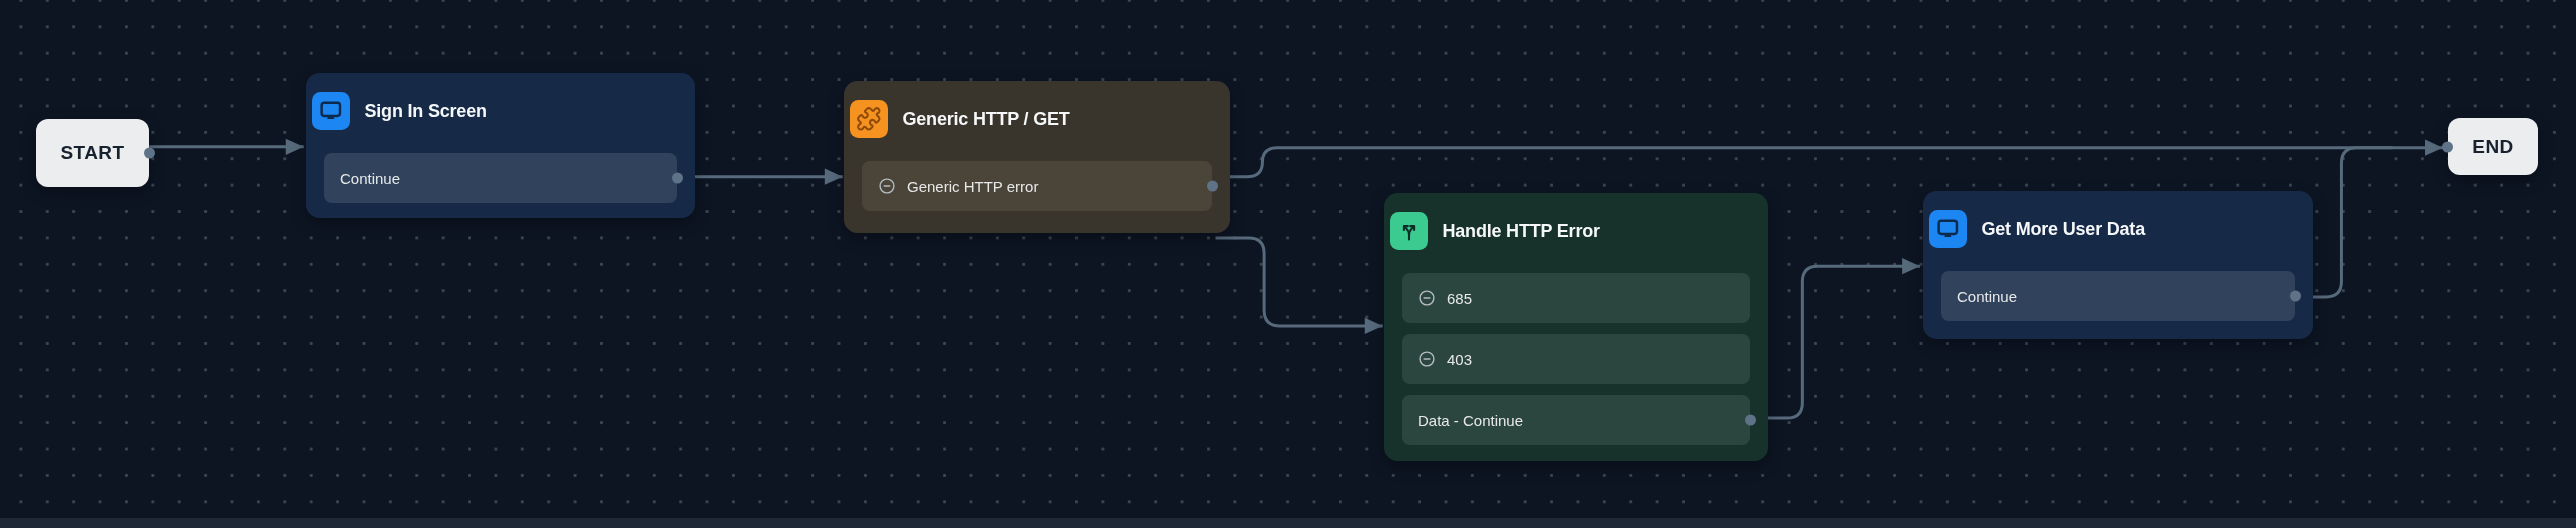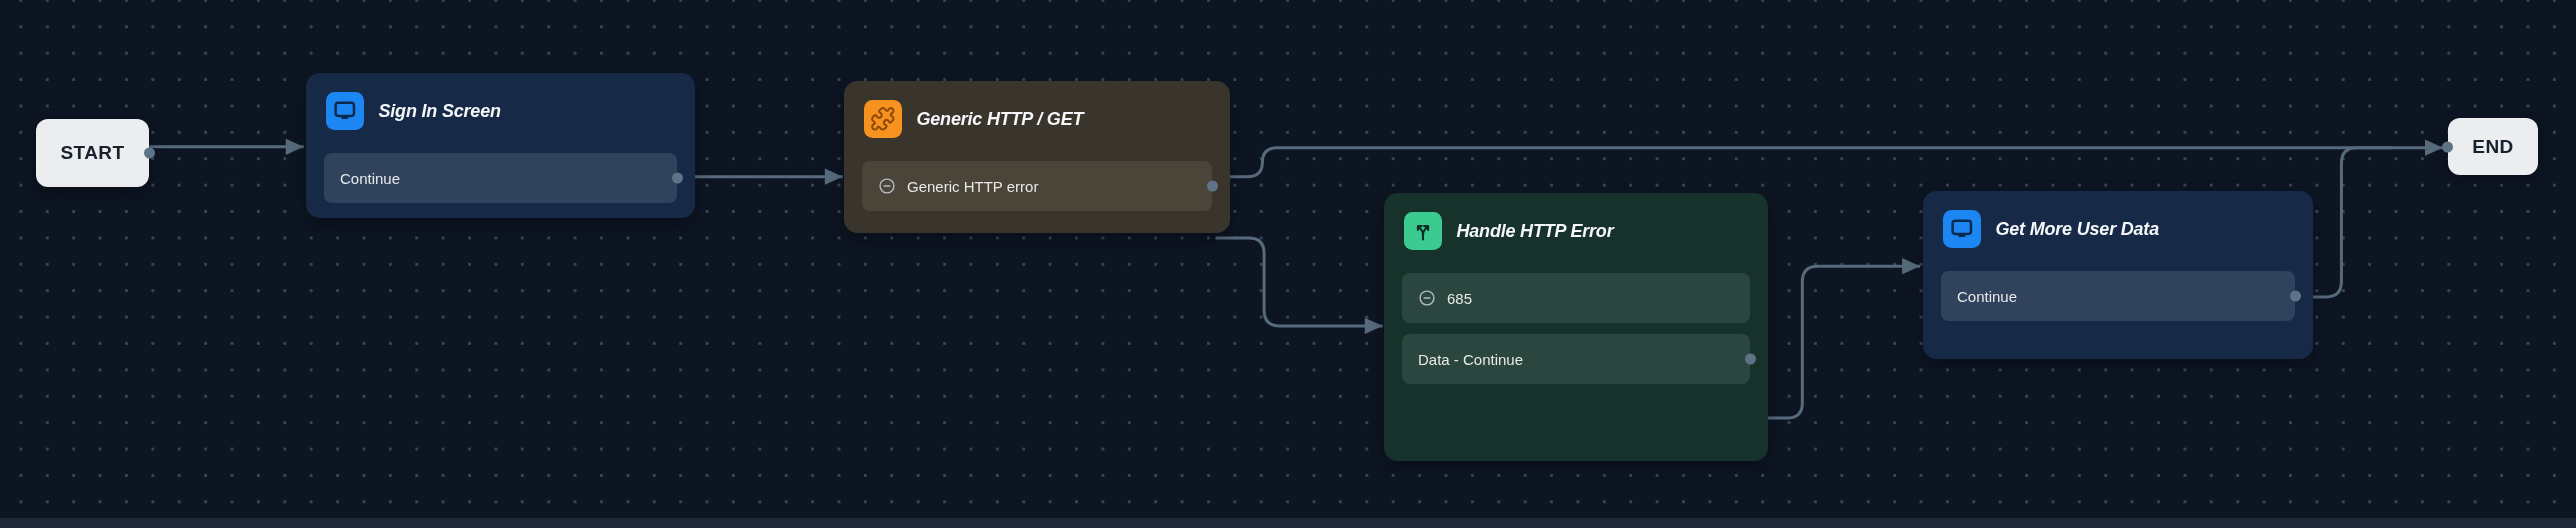--- a/index.html
+++ b/index.html
@@ -17,21 +17,21 @@
   }
   .bottom-strip{
     position:absolute;left:0;top:518px;width:2576px;height:11px;
     background:var(--strip,#1e2836);z-index:0;
   }
   #edges-layer{position:absolute;left:0;top:0;width:2576px;height:529px;z-index:1;}
   .node{
     position:absolute;z-index:2;border-radius:13.6px;
     box-shadow:0 5.1px 15.4px rgba(0,0,0,.30);
   }
-  .node-header{display:flex;align-items:center;gap:14.5px;padding:19px 18px 0 20px;font-style:italic;}
+  .node-header{display:flex;align-items:center;gap:14.5px;padding:19px 18px 0 6px;}
   .node-icon{
     width:38px;height:38px;border-radius:8.5px;flex:0 0 38px;
     display:flex;align-items:center;justify-content:center;
   }
   .node-title{
     font-size:18px;font-weight:700;color:var(--title,#f5f7f9);letter-spacing:-0.2px;
     white-space:nowrap;
   }
   .rows{margin-top:23px;padding:0 18px;display:flex;flex-direction:column;gap:11px;border-radius:9px;}
   .row{
@@ -142,26 +142,35 @@
         <div class="row" style="background: rgb(43, 70, 62);">
           <span class="row-icon">
             <svg width="18" height="18" viewBox="0 0 24 24" fill="none" stroke="#b3bac1" stroke-width="1.9" stroke-linecap="round">
               <circle cx="12" cy="12" r="9.2"></circle>
               <path d="M8.2 12h7.6"></path>
             </svg>
           </span>
           <span class="row-label">685</span>
         </div>
         <div class="row" style="background: rgb(43, 70, 62);">
+          <span class="row-icon">
+            <svg width="18" height="18" viewBox="0 0 24 24" fill="none" stroke="#b3bac1" stroke-width="1.9" stroke-linecap="round">
+              <circle cx="12" cy="12" r="9.2"></circle>
+              <path d="M8.2 12h7.6"></path>
+            </svg>
+          </span>
+          <span class="row-label">403</span>
+        </div>
+        <div class="row" style="background: rgb(43, 70, 62);">
           <span class="row-label">Data - Continue</span>
           <span class="port port-out"></span>
         </div>
       </div>
     </div>
-    <div class="node" style="left: 1923px; top: 191px; width: 390px; height: 168px; background: rgb(22, 42, 72);">
+    <div class="node" style="left: 1923px; top: 191px; width: 390px; height: 148px; background: rgb(22, 42, 72);">
       <div class="node-header">
         <div class="node-icon" style="background: rgb(28, 134, 242);">
           <svg width="25.6" height="25.6" viewBox="0 0 24 24" fill="none">
             <rect x="3.4" y="4.4" width="17.2" height="12.4" rx="2.4" stroke="#0b2a4e" stroke-width="2.3"></rect>
             <path d="M9.7 16.8l-1.1 3h6.8l-1.1-3z" fill="#0b2a4e"></path>
           </svg>
         </div>
         <div class="node-title">Get More User Data</div>
       </div>
       <div class="rows">

